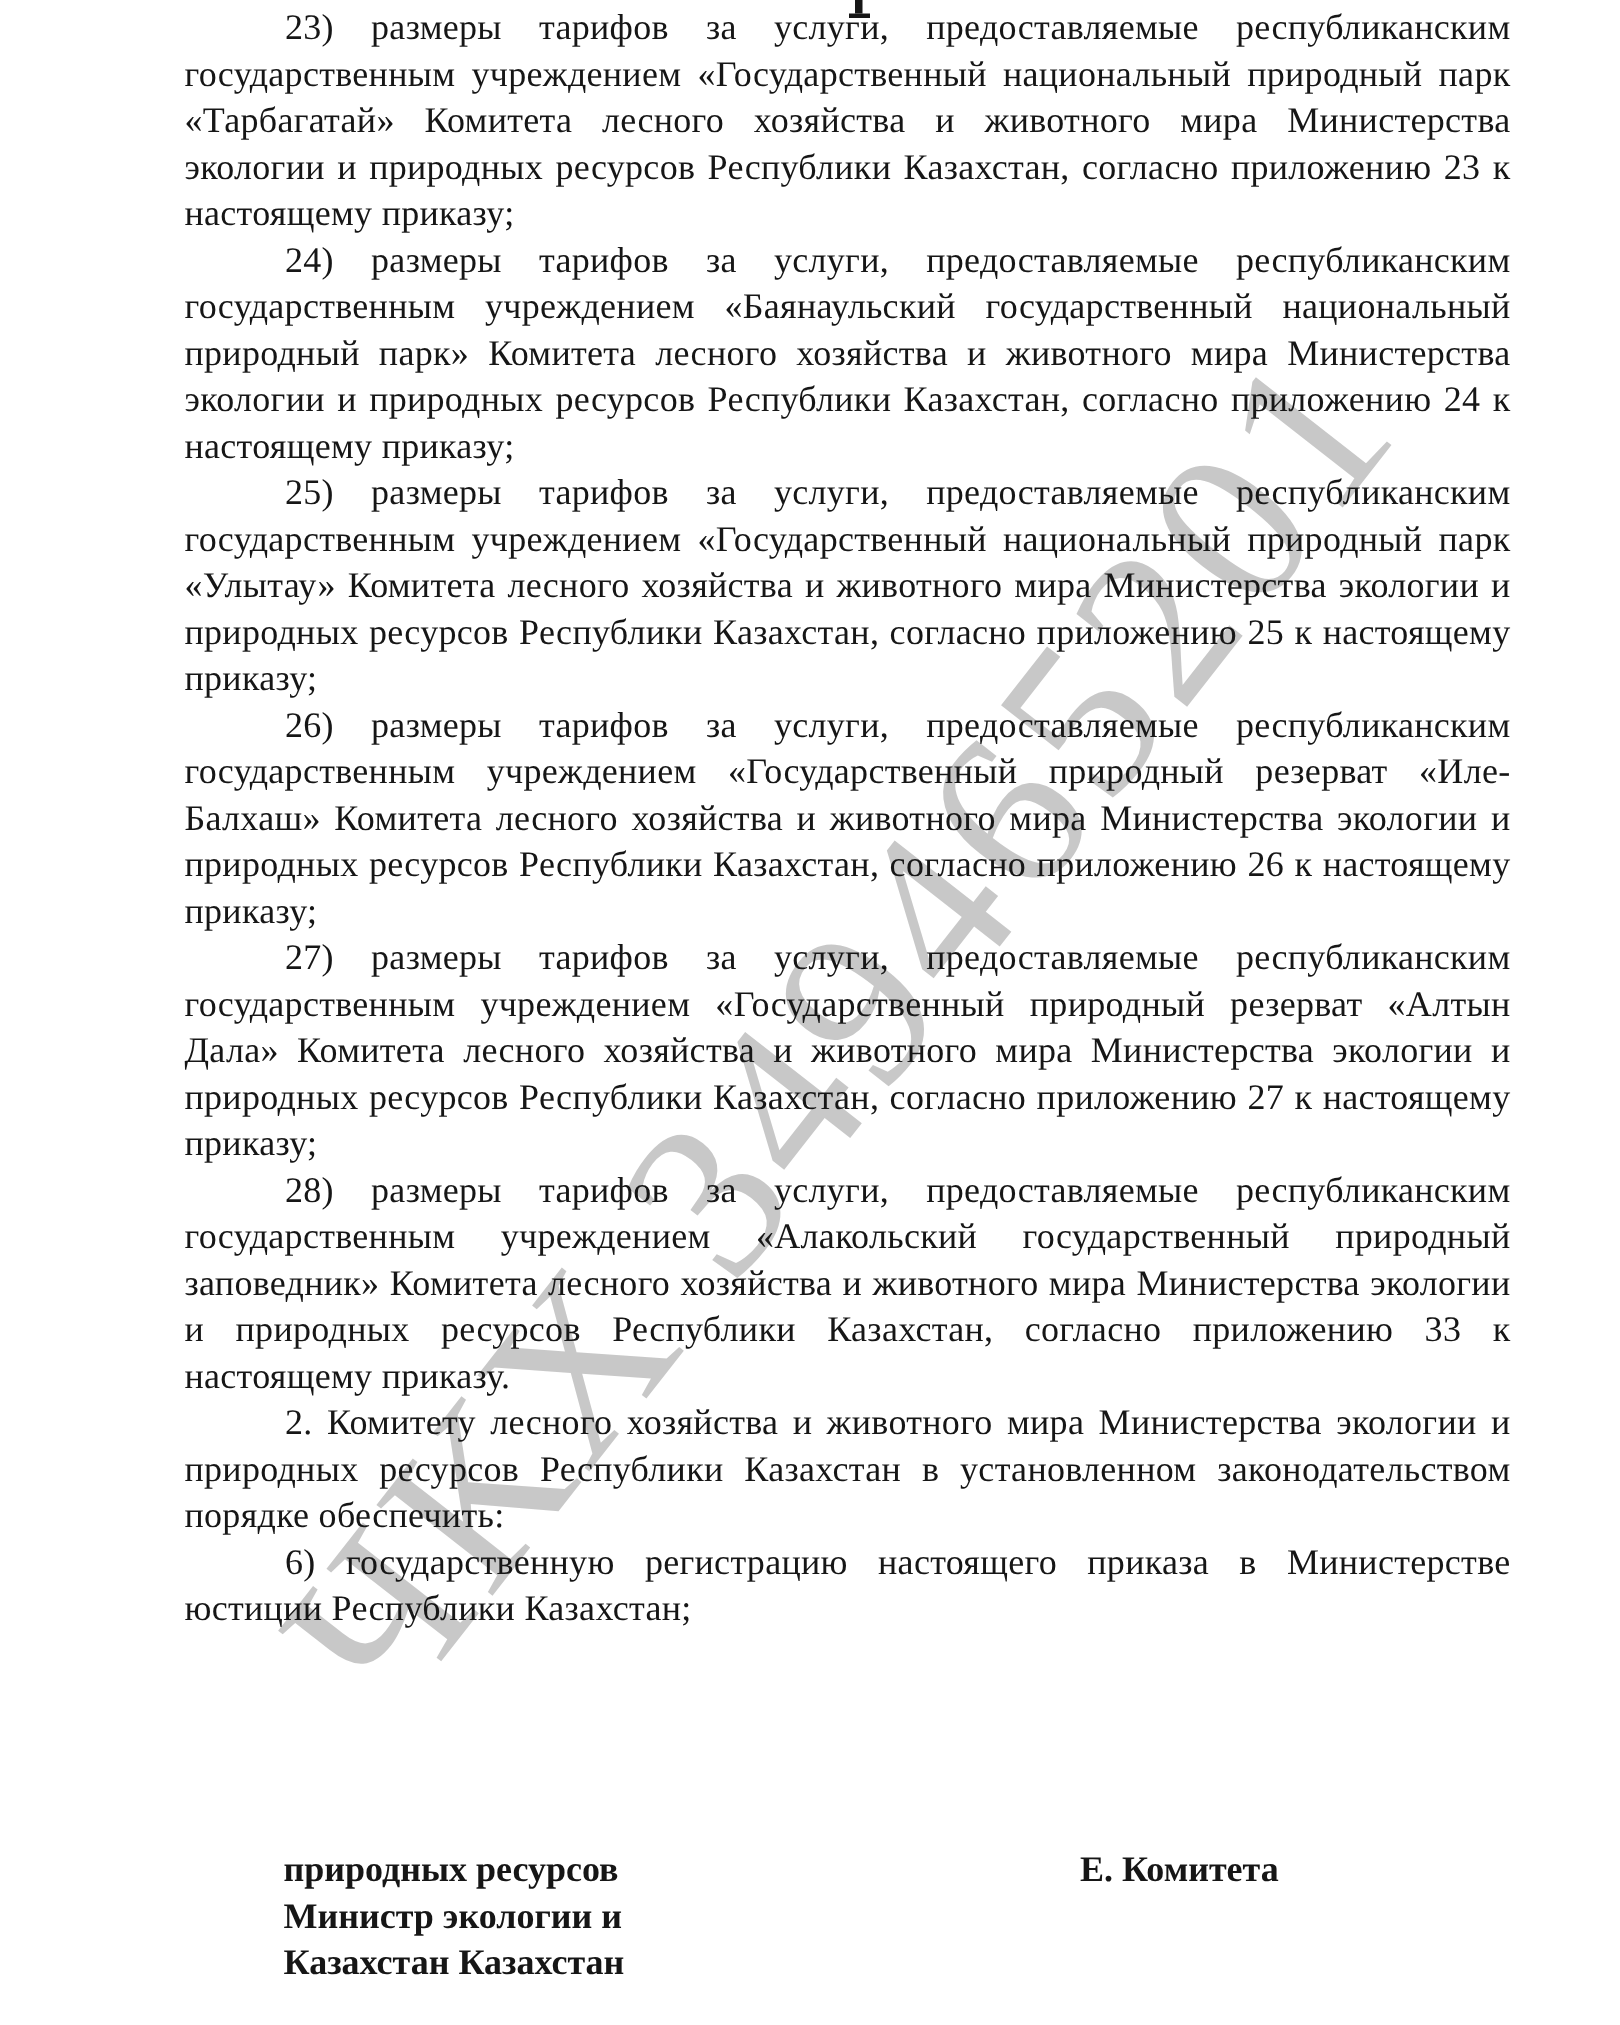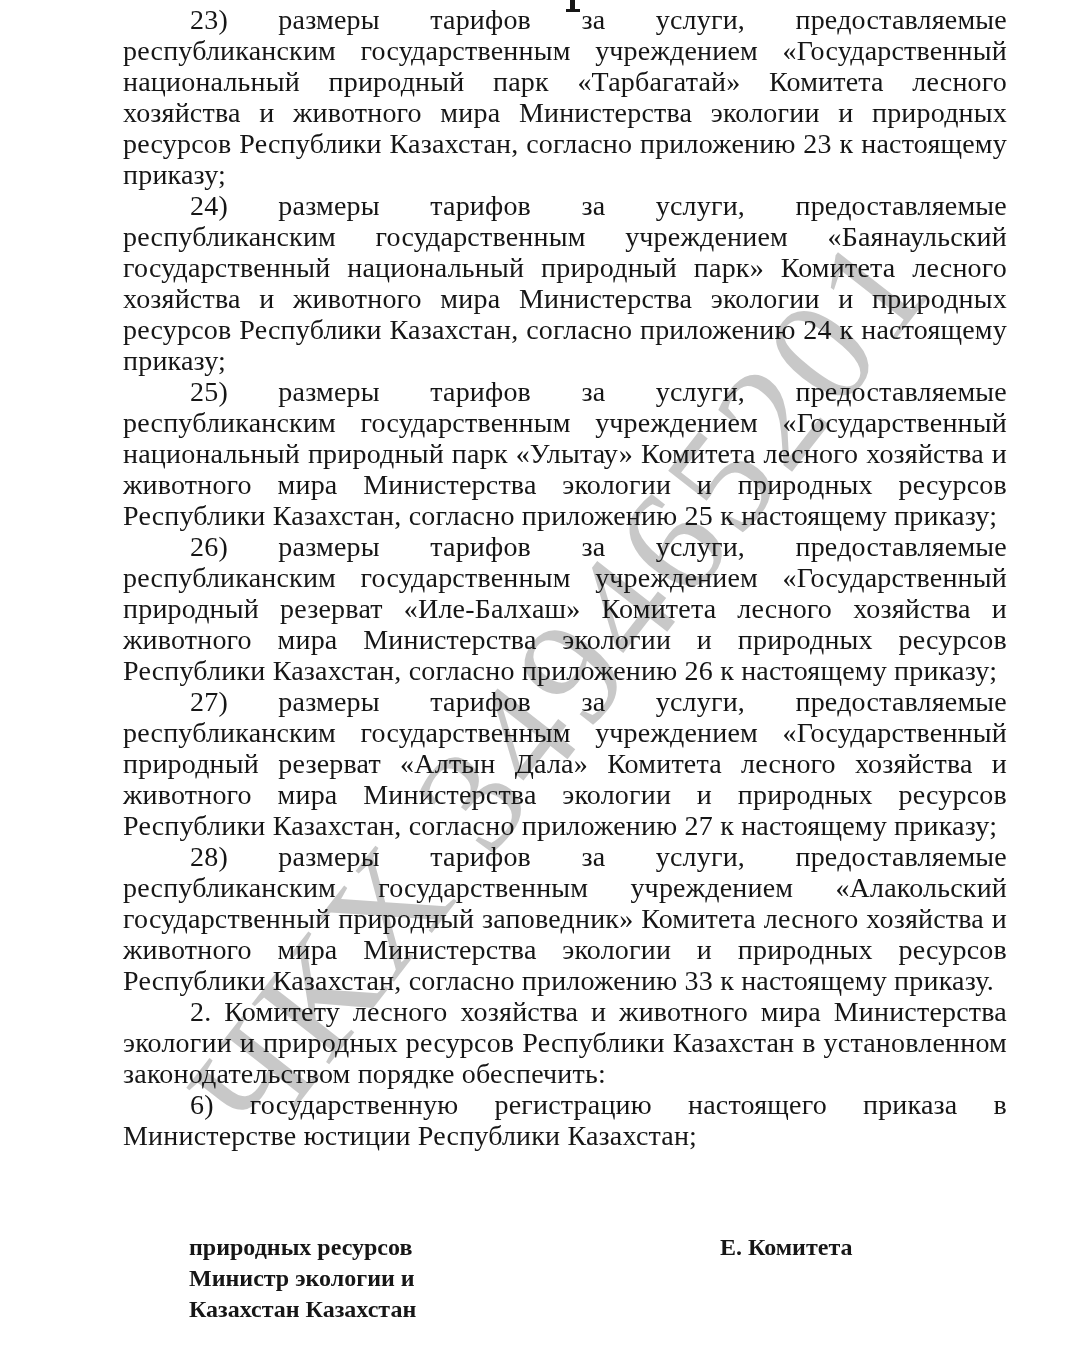--- a/index.html
+++ b/index.html
@@ -19,21 +19,21 @@
   .content {
     position: absolute;
     left: 123px;
     top: 4px;
     width: 884px;
     z-index: 2;
   }
   .content p {
     margin: 0;
     text-indent: 67px;
-    font-size: 28px;
+    font-size: 24px;
     line-height: 31px;
     text-align: justify;
     letter-spacing: 0.2px;
   }
   .watermark {
     position: absolute;
     left: -60px;
     top: 600px;
     width: 1240px;
     text-align: center;

